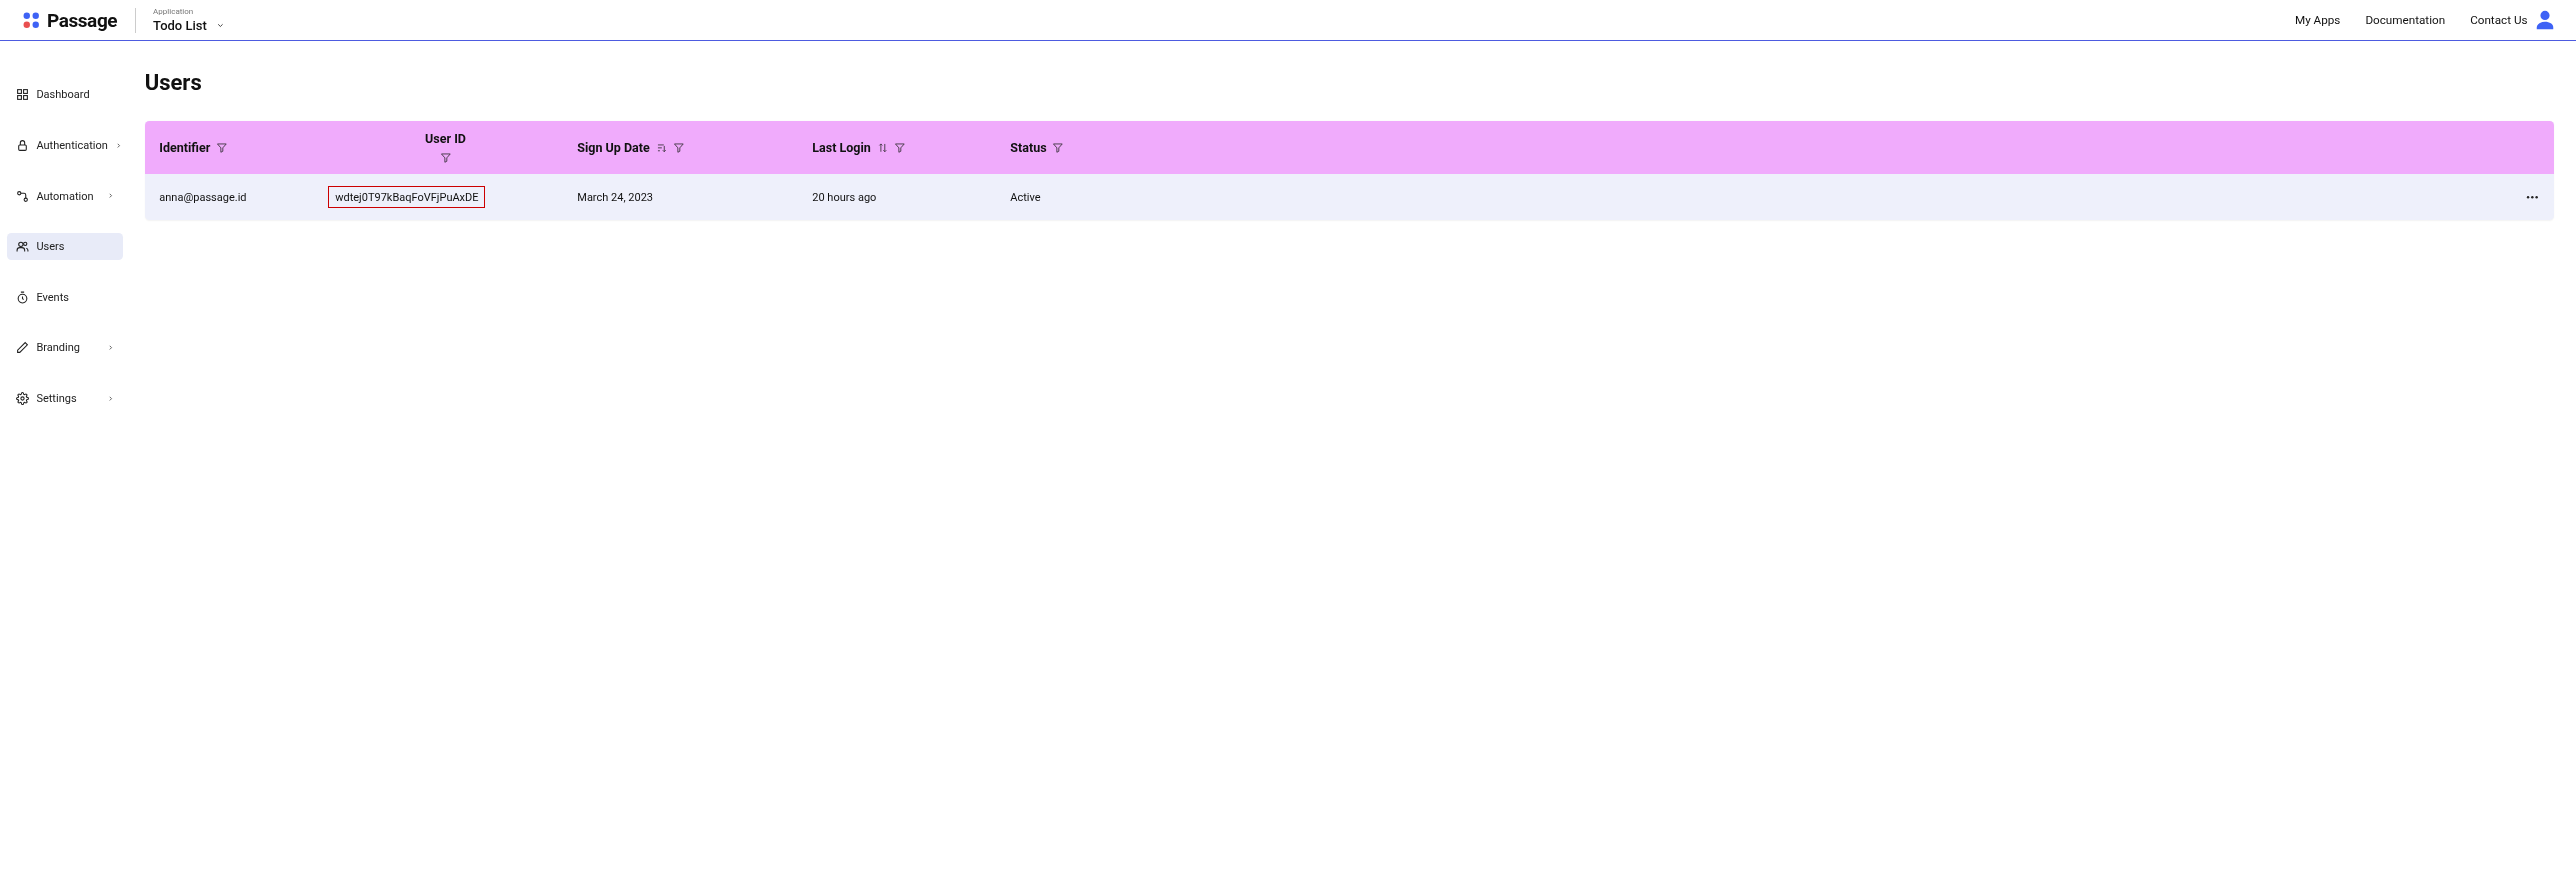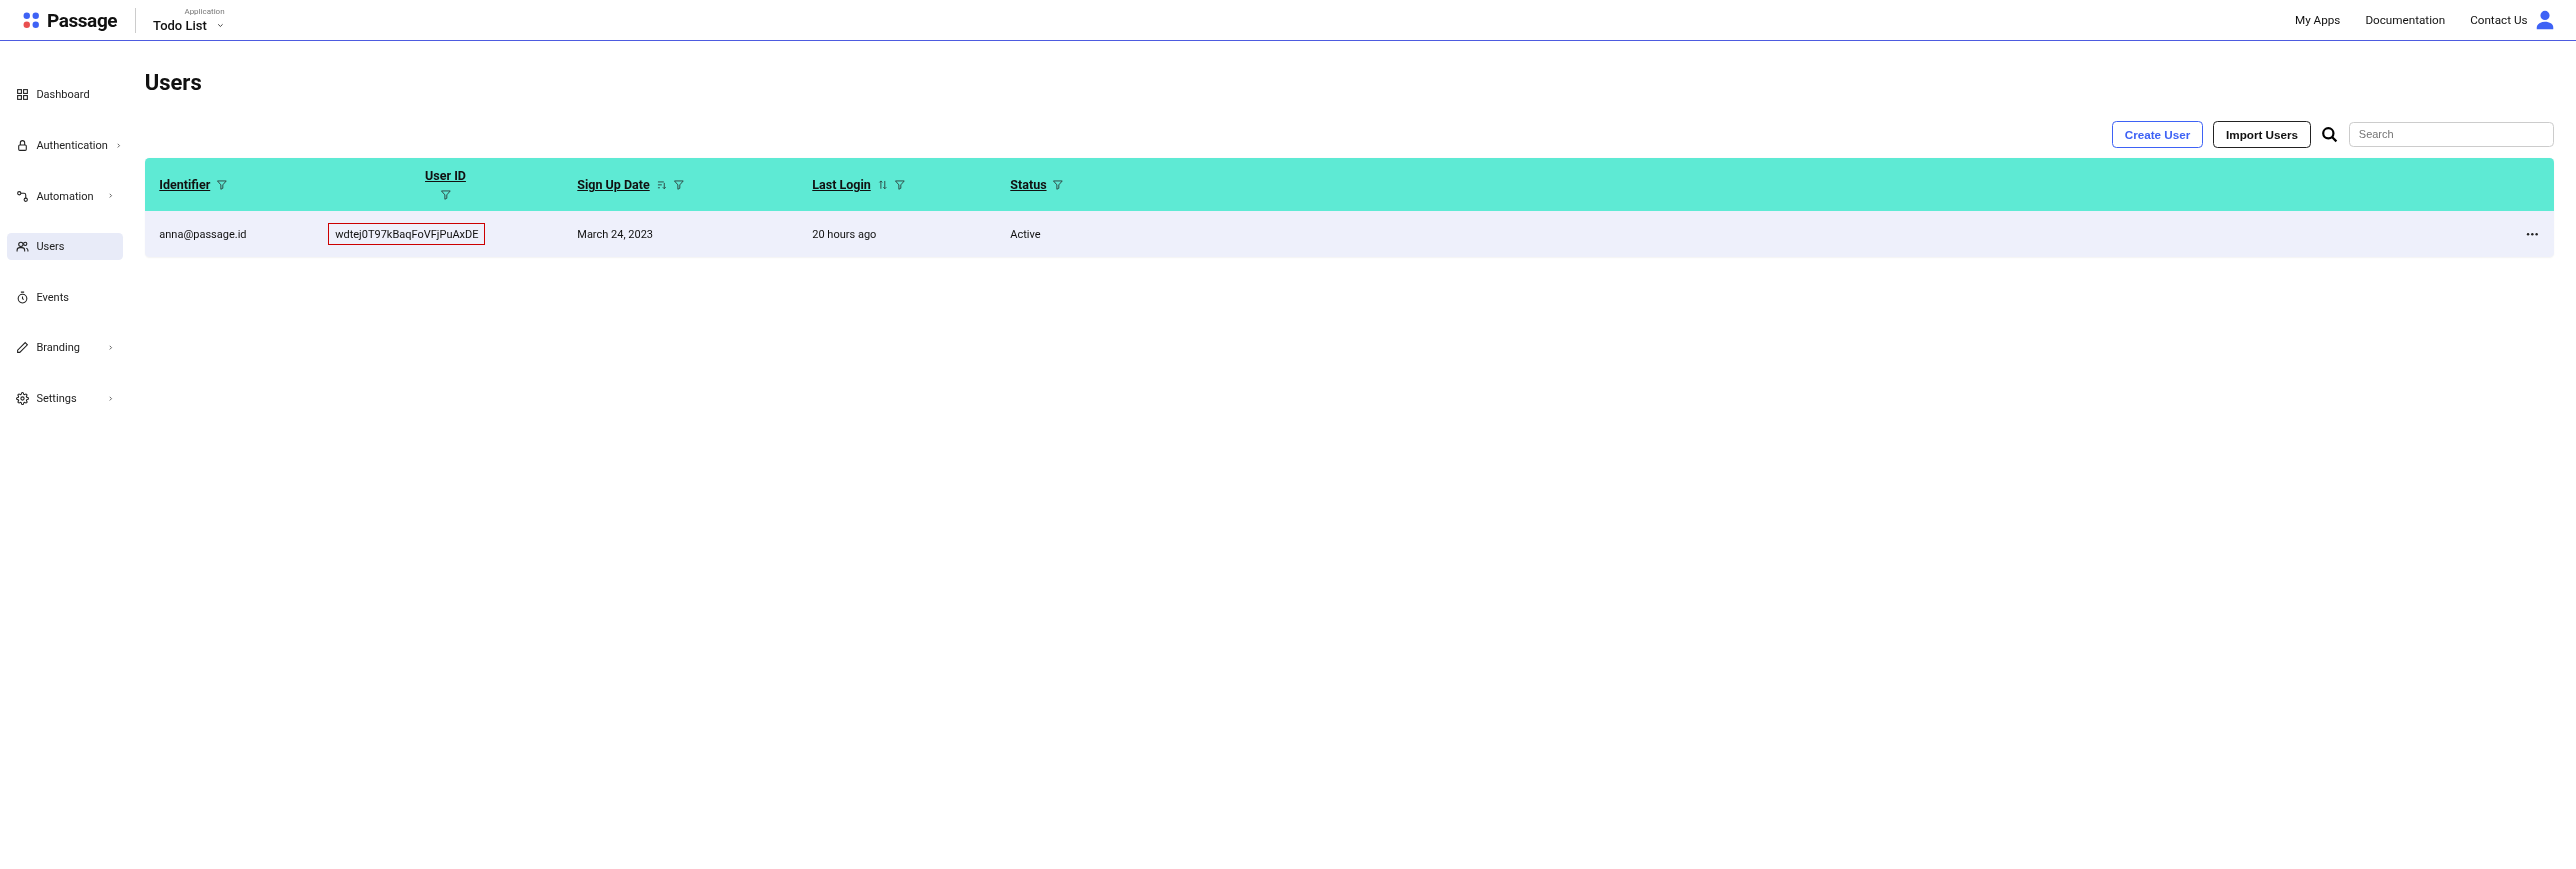--- a/index.html
+++ b/index.html
@@ -1,18 +1,18 @@
 <!DOCTYPE html>
 <html style="font-size:11.7px"><head>
   <meta charset="utf-8">
   <style>
     * { margin: 0; padding: 0; box-sizing: border-box; }
     body { font-family: -apple-system, BlinkMacSystemFont, "Segoe UI", Roboto, sans-serif; background: #fff; color: #111; }
 
-    .topbar { display: flex; align-items: center; padding: 7.3px 20.5px; border-bottom: 0.7px solid #4d5be0; text-align: right; }
+    .topbar { display: flex; align-items: center; padding: 7.3px 20.5px; border-bottom: 0.7px solid #4d5be0; }
     .logo-wrap { display: flex; align-items: center; gap: 5.9px; }
     .logo-mark { width: 20.5px; height: 20.5px; position: relative; }
     .logo-text { font-size: 19px; font-weight: 700; letter-spacing: -0.4px; }
     .vdiv { width: 0.7px; height: 25px; background: #ccc; margin: 0 17.6px; }
     .app-select { display: flex; flex-direction: column; gap: 1.5px; }
     .app-label { font-size: 8px; color: #777; }
     .app-name-row { display: flex; align-items: center; gap: 9px; cursor: pointer; }
     .app-name { font-size: 13px; font-weight: 500; }
     .topbar-spacer { flex: 1; }
     .topnav { display: flex; align-items: center; gap: 25px; margin-right: 6px; }
@@ -30,21 +30,21 @@
     .page-title { font-size: 22px; font-weight: 700; margin-bottom: 26px; }
 
     .toolbar { display: flex; align-items: center; gap: 10.3px; justify-content: flex-end; margin-bottom: 10.3px; }
     .btn { padding: 5.9px 11.7px; border-radius: 4.4px; font-size: 11.7px; font-weight: 600; cursor: pointer; border: 1.5px solid transparent; background: #fff; }
     .btn-primary { color: #3e62f5; border-color: #3e62f5; }
     .btn-outline { color: #111; border-color: #222; }
     .search-icon { width: 17.6px; height: 17.6px; cursor: pointer; }
     .search-input { border: 0.7px solid #ccc; border-radius: 4.4px; padding: 5.9px 8.8px; font-size: 11px; width: 205px; }
 
     .table-wrap { background: #eef0fb; border-radius: 4.4px; overflow: hidden; box-shadow: 0 0.7px 1.5px rgba(0,0,0,0.05); }
-    .thead { display: flex; align-items: center; padding: 10.3px 7.3px; background: #5eead4; font-weight: 700; font-size: 12.5px; text-decoration: underline; }
+    .thead { display: flex; align-items: center; padding: 10.3px 7.3px; background: #f0abfc; font-weight: 700; font-size: 12.5px; }
     .col { display: flex; align-items: center; gap: 5.9px; padding: 0 7.3px; }
     .col-identifier { width: 169px; }
     .col-userid { width: 249px; flex-direction: column; }
     .col-signup { width: 235px; }
     .col-login { width: 198px; }
     .col-status { width: 81px; }
     .col-menu { flex: 1; display: flex; justify-content: flex-end; padding-right: 10.3px; }
     .hicon { width: 11.7px; height: 11.7px; cursor: pointer; opacity: 0.8; }
 
     .trow { display: flex; align-items: center; padding: 11.7px 7.3px; font-size: 11px; }
@@ -182,31 +182,20 @@
         <svg width="7.3" height="7.3" viewBox="0 0 24 24" fill="none" stroke="#555" stroke-width="3">
             <polyline points="9 18 15 12 9 6"></polyline>
           </svg>
       </span>
     </div>
   </aside>
 
   <main class="main">
     <h1 class="page-title">Users</h1>
 
-    <div class="toolbar">
-      <button class="btn btn-primary">Create User</button>
-      <button class="btn btn-outline">Import Users</button>
-      <span class="search-icon">
-        <svg viewBox="0 0 24 24" fill="none" stroke="#000" stroke-width="3">
-            <circle cx="10" cy="10" r="7"></circle>
-            <line x1="21" y1="21" x2="15" y2="15"></line>
-          </svg>
-      </span>
-      <input class="search-input" placeholder="Search" style="">
-    </div>
 
     <div class="table-wrap">
       <div class="thead">
         <div class="col col-identifier">
           <span>Identifier</span>
           <span class="hicon">
             <svg viewBox="0 0 24 24" fill="none" stroke="#222" stroke-width="2">
                 <polygon points="3 4 21 4 14 12 14 19 10 21 10 12 3 4"></polygon>
               </svg>
           </span>

